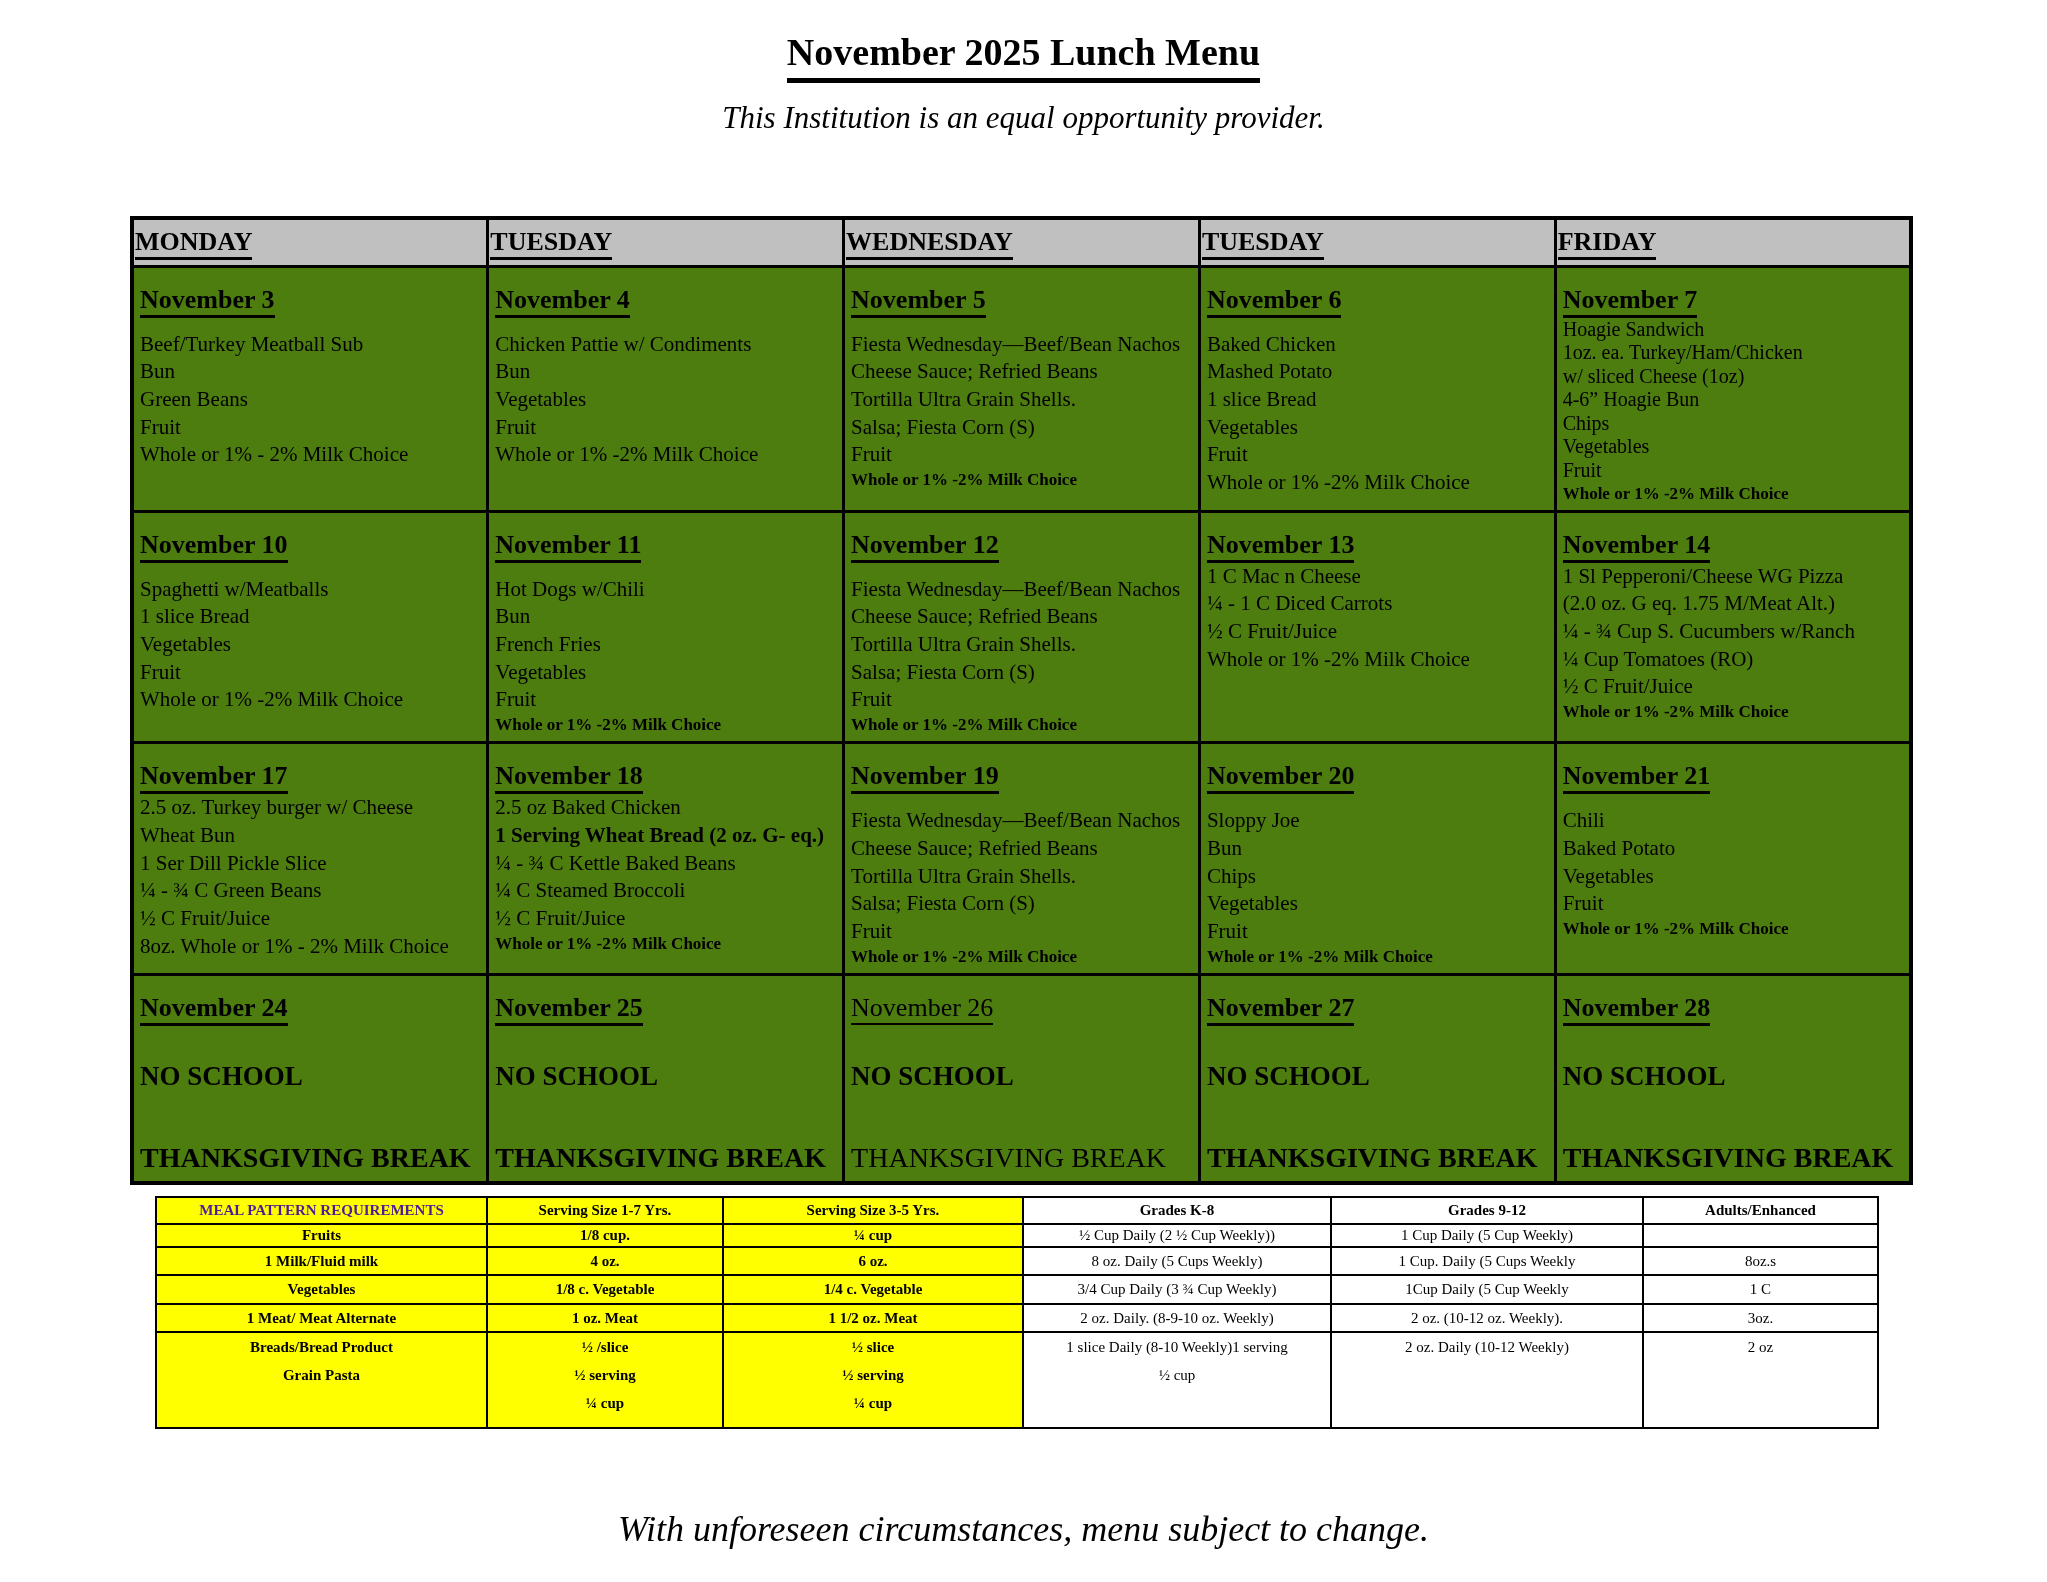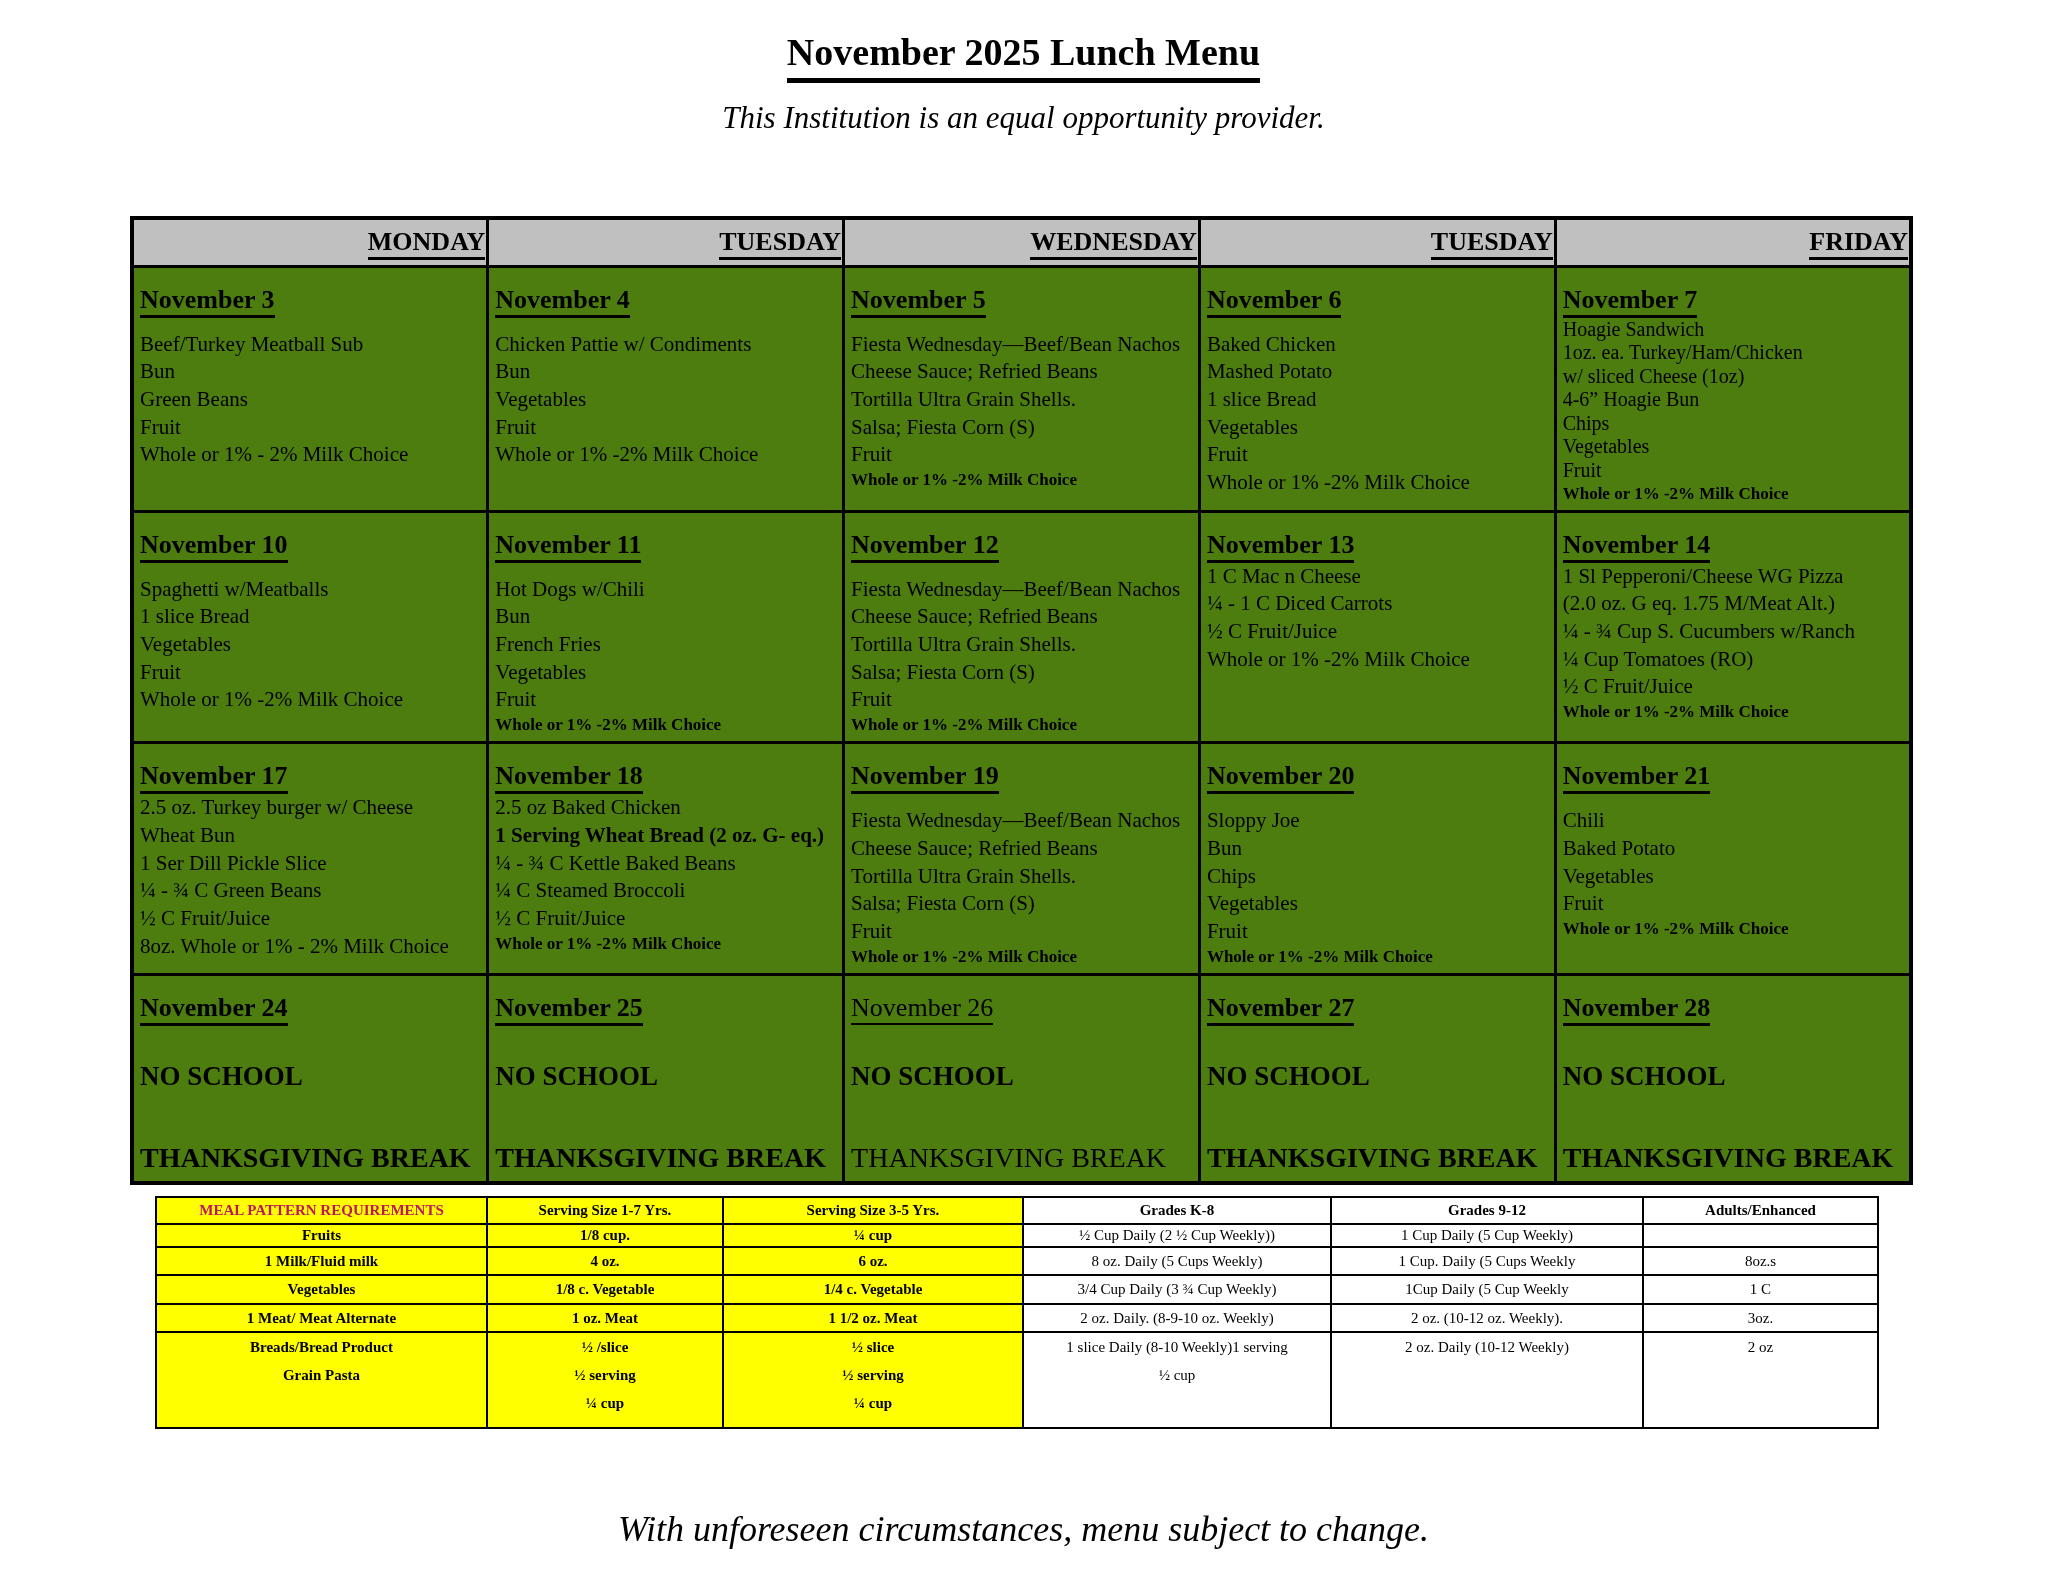--- a/index.html
+++ b/index.html
@@ -11,21 +11,21 @@
   .title-text{display:inline-block;font-size:38px;font-weight:bold;
               border-bottom:5px solid #000;padding-bottom:4px;letter-spacing:0px;}
   .subtitle{position:absolute;top:100px;left:0;width:100%;text-align:center;
             font-style:italic;font-size:31px;}
 
   
   .main-table{position:absolute;left:130px;top:216px;width:1783px;
               border-collapse:collapse;table-layout:fixed;border:4px solid #000;}
   .main-table th,.main-table td{border:3px solid #000;}
   .main-table thead tr{height:48px;}
-  .day-header{background:#c0c0c0;text-align:right;vertical-align:middle;font-size:26px;}
+  .day-header{background:#c0c0c0;text-align:left;vertical-align:middle;font-size:26px;}
   .day-header-text{font-weight:bold;border-bottom:3px solid #000;padding-bottom:1px;}
   .main-table tbody tr:nth-child(1){height:245px;}
   .main-table tbody tr:nth-child(2){height:215px;}
   .main-table tbody tr:nth-child(3){height:230px;}
   .main-table tbody tr:nth-child(4){height:206px;}
   .day-cell{vertical-align:top;padding:17px 6px 4px 6px;background:#4d7c0f;}
   .cell-date{font-size:26px;font-weight:bold;margin-bottom:3px;}
   .cell-date.gap{margin-bottom:16px;}
   .date-text{border-bottom:3px solid #000;padding-bottom:1px;}
   .cell-date.regular{font-weight:normal;}
@@ -48,21 +48,21 @@
   .req-table td.yellow{background:#ffff00;font-weight:bold;}
   .req-table tr:nth-child(1){height:27px;}
   .req-table tr:nth-child(2){height:20px;}
   .req-table tr:nth-child(3){height:28px;}
   .req-table tr:nth-child(4){height:29px;}
   .req-table tr:nth-child(5){height:28px;}
   .req-table tr.tall{height:96px;}
   .req-table tr.tall td{vertical-align:top;padding-top:6px;}
   .req-table tr.tall .req-line{margin-bottom:11px;}
   .req-header td{font-weight:bold;font-size:15px;}
-  .req-header td.red-label{color:#be185d;font-weight:bold;}
+  .req-header td.red-label{color:#4c1d95;font-weight:bold;}
 
   
   .footer{position:absolute;top:1508px;left:0;width:100%;text-align:center;
           font-style:italic;font-size:36px;}
 </style>
 </head>
 <body>
 
 <div class="page">
 

